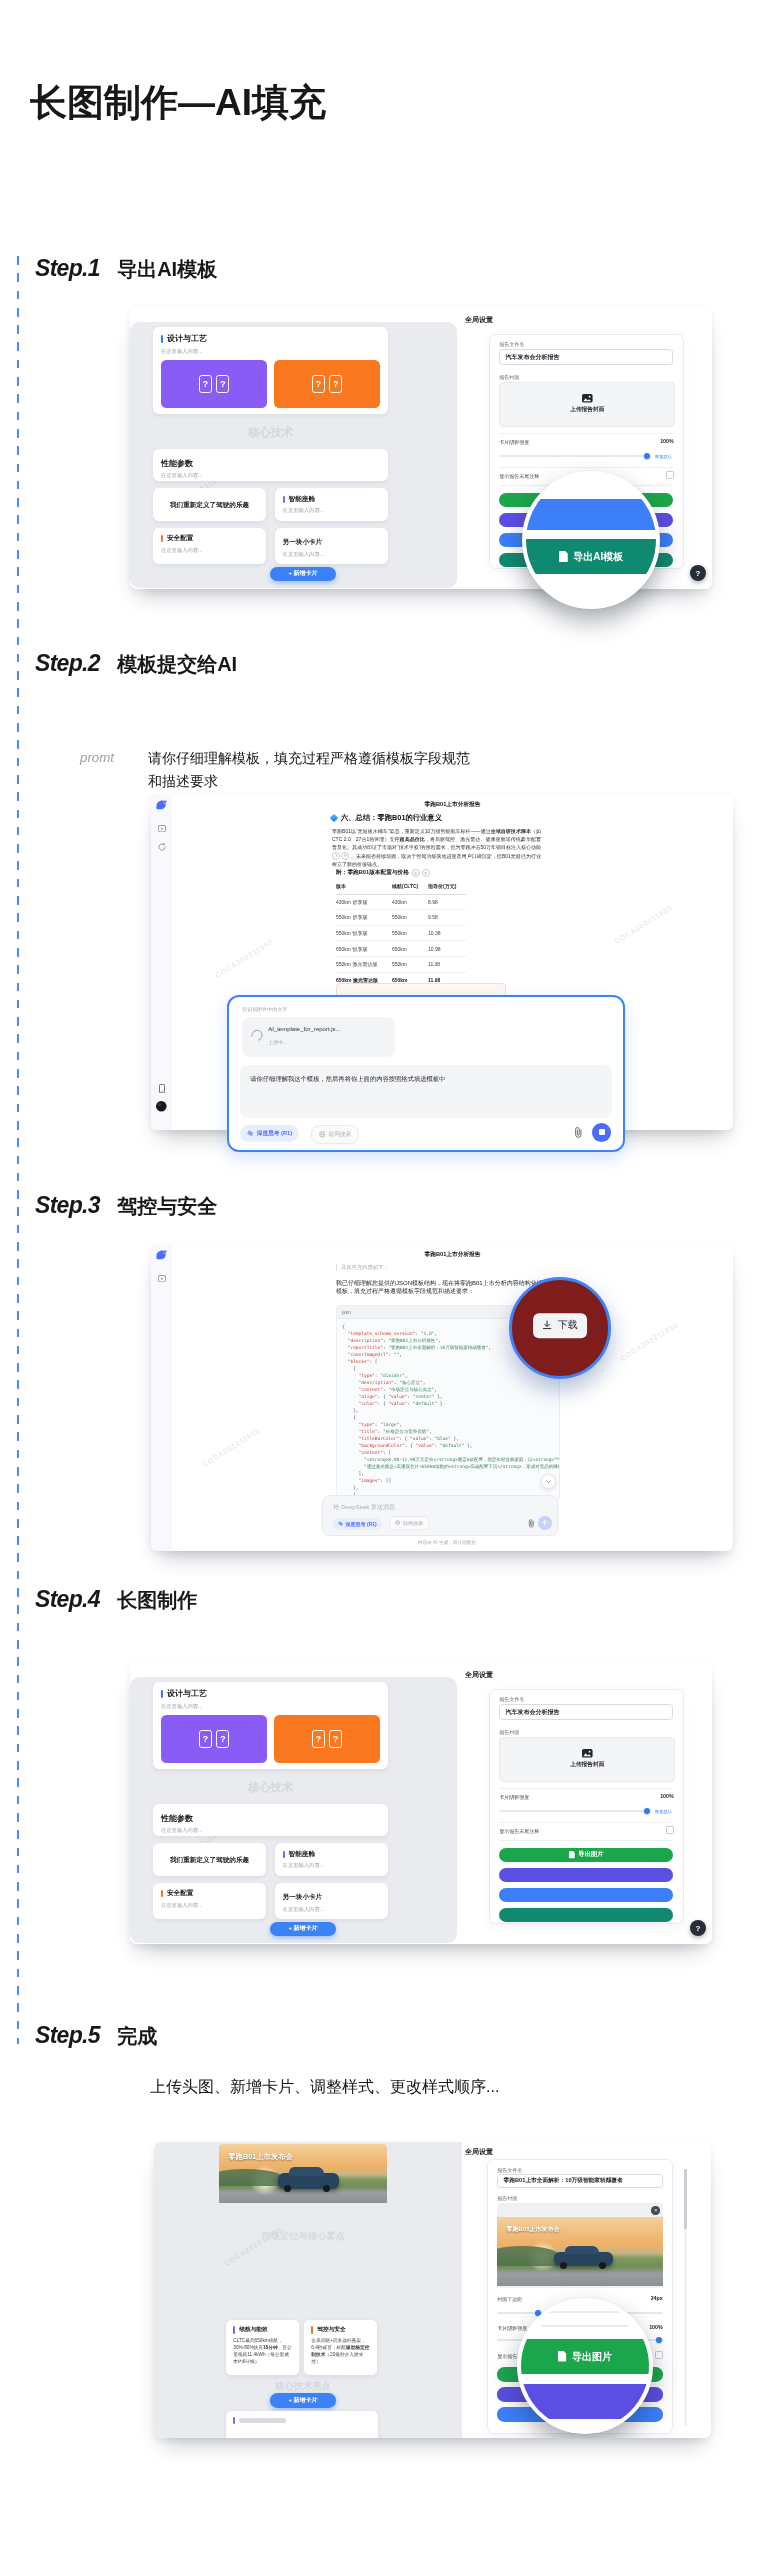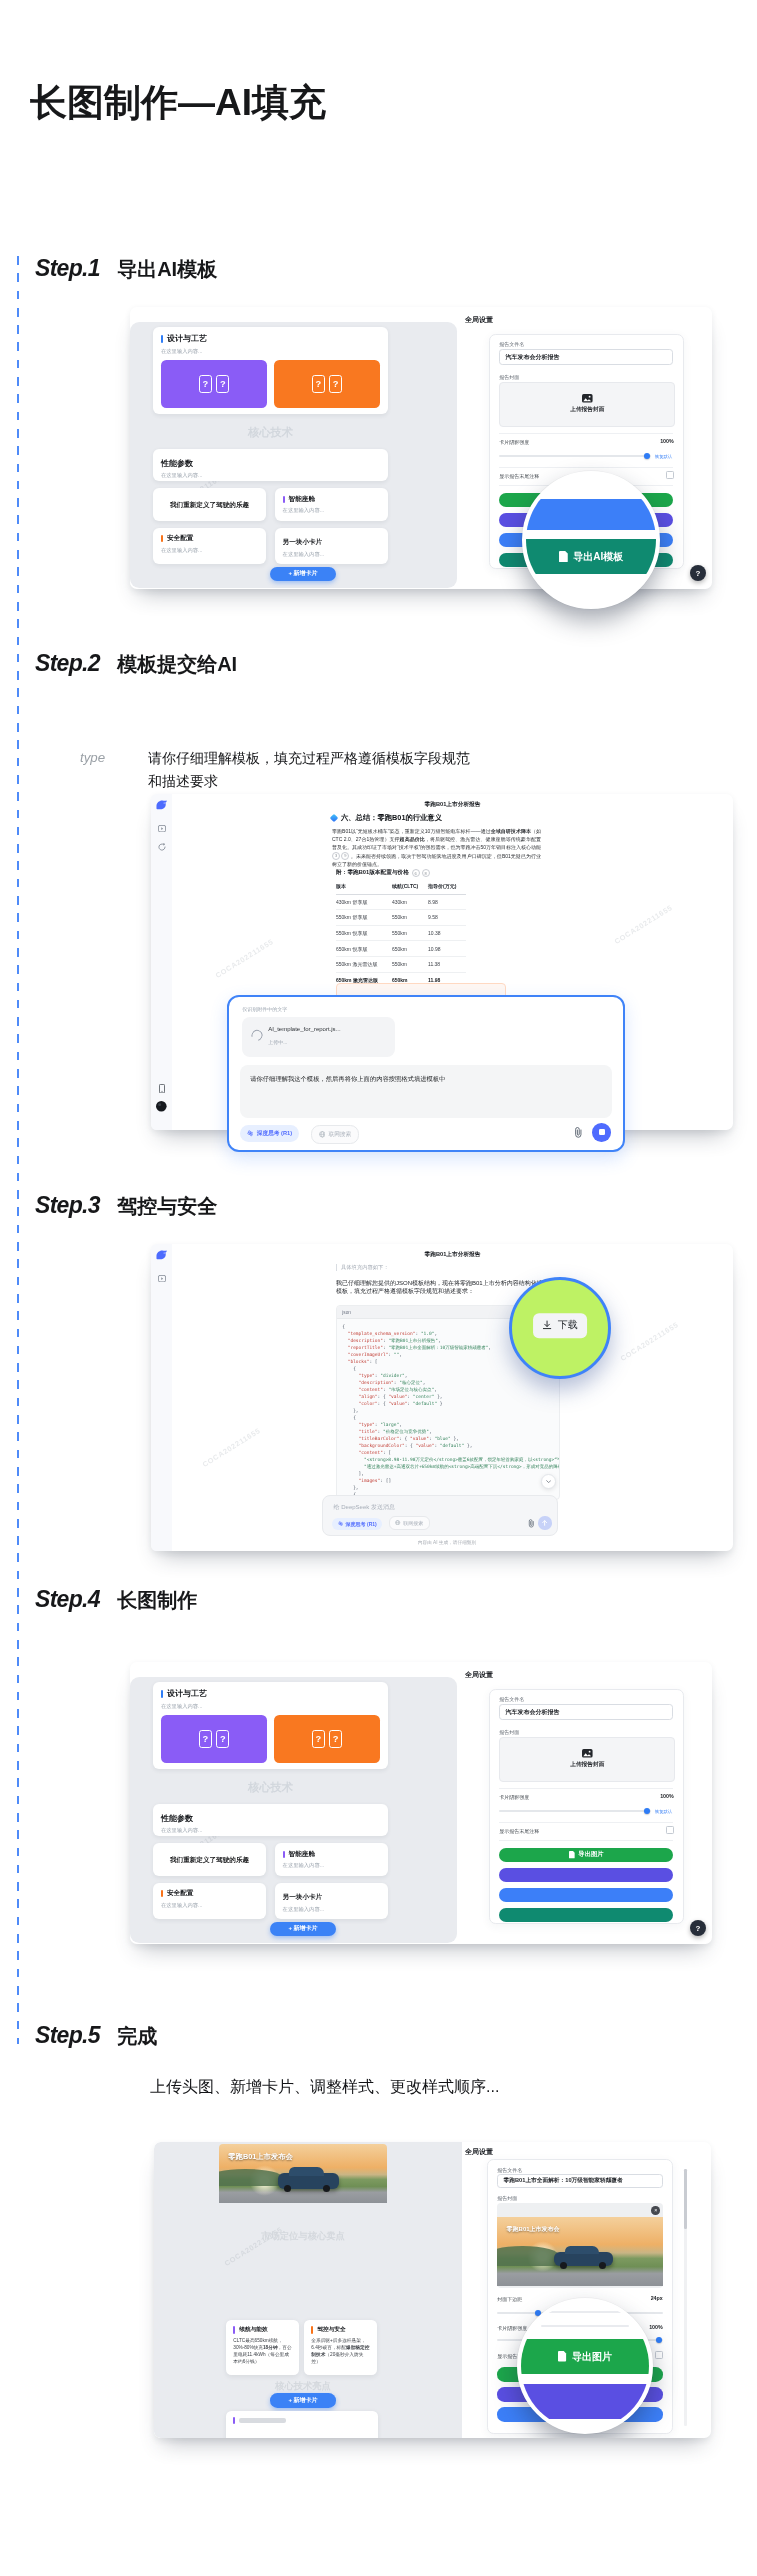--- a/index.html
+++ b/index.html
@@ -61,21 +61,21 @@
   .btn{position:absolute;height:14.6px;border-radius:7.3px;display:flex;align-items:center;justify-content:center;gap:3.3px;
        color:#fff;font-size:6.3px;font-weight:700;}
   .btn.green{background:#1ca64b}.btn.indigo{background:#5a4fe2}.btn.blue{background:#3c7ff8}.btn.teal{background:#0f8a70}
   .help{position:absolute;width:16px;height:16px;border-radius:50%;background:#272e3a;color:#fff;
         display:flex;align-items:center;justify-content:center;font-size:8px;font-weight:700;box-shadow:0 2px 5.3px rgba(0,0,0,.3);}
   
   .lens{position:absolute;border-radius:50%;background:#fff;border:4px solid #fff;overflow:hidden;
         box-shadow:0 12px 24px rgba(30,40,60,.38),0 0 0 0.7px rgba(0,0,0,.04);}
   .band{position:absolute;left:-5.3px;right:-5.3px;display:flex;align-items:center;justify-content:center;gap:5.3px;
         color:#fff;font-weight:700;}
-  .lens3{border:3.3px solid #3f83f8;background:#bef264;box-shadow:0 10.6px 22.6px rgba(40,70,140,.35);}
+  .lens3{border:3.3px solid #3f83f8;background:#7f1d1d;box-shadow:0 10.6px 22.6px rgba(40,70,140,.35);}
   .dlpill{position:absolute;left:50%;top:50%;transform:translate(-50%,-60%);background:#f3f4f6;border-radius:6px;
           padding:5.3px 9.3px;display:flex;align-items:center;gap:5.3px;font-size:10px;font-weight:500;color:#2a2e33;white-space:nowrap;}
   .faint{position:absolute;left:20px;right:20px;height:2px;background:#e9ebef;border-radius:1.3px;}
   
   .sidebar{position:absolute;left:0;top:0;bottom:0;width:21px;background:#f8f9fc;border-radius:5.3px 0 0 5.3px;}
   .sic{position:absolute;left:6.6px;color:#7a828d;}
   .doc-title{position:absolute;left:21px;right:0;text-align:center;font-size:5.7px;font-weight:700;color:#15181d;}
   .sect{position:absolute;display:flex;align-items:center;gap:4px;}
   .diam{width:6px;height:6px;border-radius:1.3px;background:linear-gradient(135deg,#41c6fa,#2e6ef5);transform:rotate(45deg);}
   .sect b{font-size:7.3px;color:#111418;}
@@ -163,21 +163,21 @@
   </div>
   <div class="step-h" style="top:1586px">
     <span class="sen">Step.4</span>
     <span class="szh">长图制作</span>
   </div>
   <div class="step-h" style="top:2022px">
     <span class="sen">Step.5</span>
     <span class="szh">完成</span>
   </div>
 
-  <span class="note2-label">type</span>
+  <span class="note2-label">promt</span>
   <div class="note2-text">请你仔细理解模板，填充过程严格遵循模板字段规范和描述要求</div>
   <div class="note5">上传头图、新增卡片、调整样式、更改样式顺序...</div>
 
   <section class="shot" style="left:130px;top:307px;width:582px;height:282px">
     <div class="canvas">
       <span class="wm" style="left:33px;top:166px">COCA202211655</span>
       <div class="tcol">
         <div class="tcard" style="height:87px">
           <div class="trow">
               <i class="tbar blue"></i>

